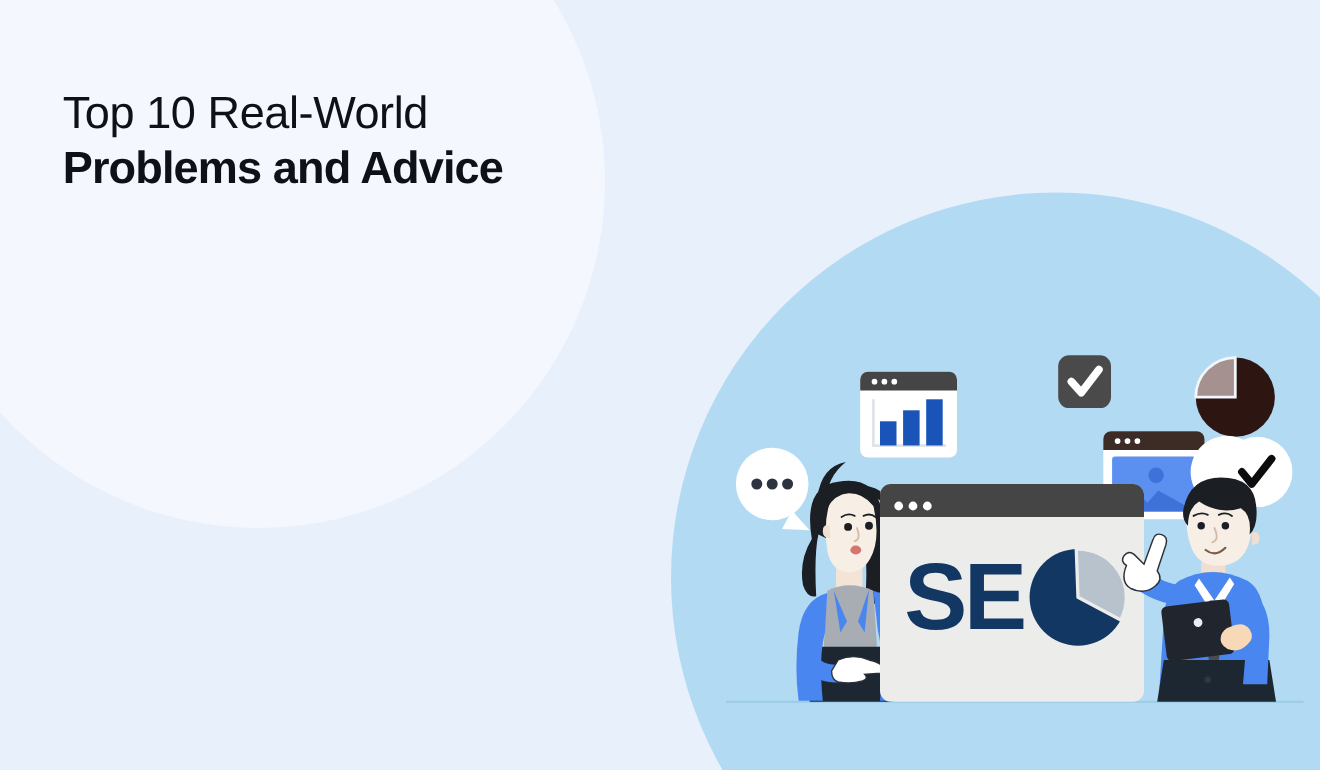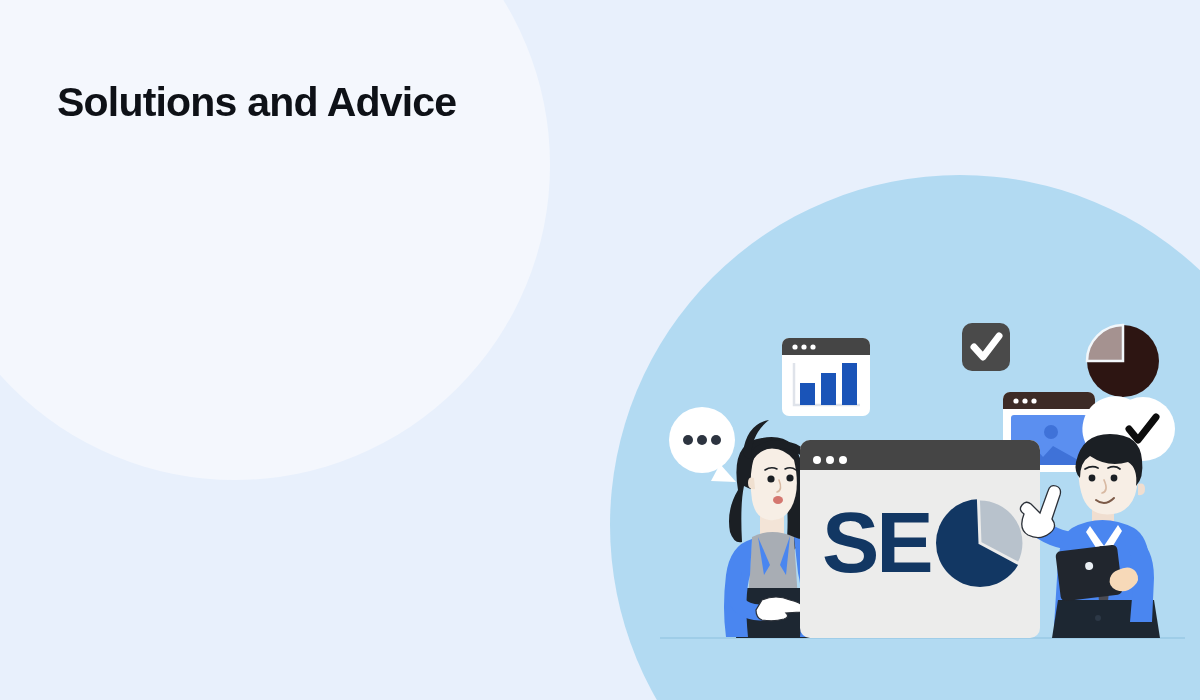--- a/index.html
+++ b/index.html
@@ -75,21 +75,22 @@
 </style>
 </head>
 <body>
 
 <div id="stage">
 
   <div class="bg-pale-circle"></div>
   <div class="bg-blue-circle"></div>
 
   <h1 class="headline">
-    <span class="line bold">Solutions and Advice</span>
+    <span class="line">Top 10 Real-World</span>
+    <span class="line bold">Problems and Advice</span>
   </h1>
 
   <div id="illus">
     <svg width="560" height="400" viewBox="0 0 560 400" xmlns="http://www.w3.org/2000/svg">
 
       <line x1="20" y1="338" x2="545" y2="338" stroke="#9fcde8" stroke-width="2"></line>
 
       <g>
         <rect x="142" y="38" width="88" height="78" rx="7" fill="#ffffff"></rect>
         <path d="M142 45 a7 7 0 0 1 7 -7 h74 a7 7 0 0 1 7 7 v10 h-88 z" fill="#454545"></path>

